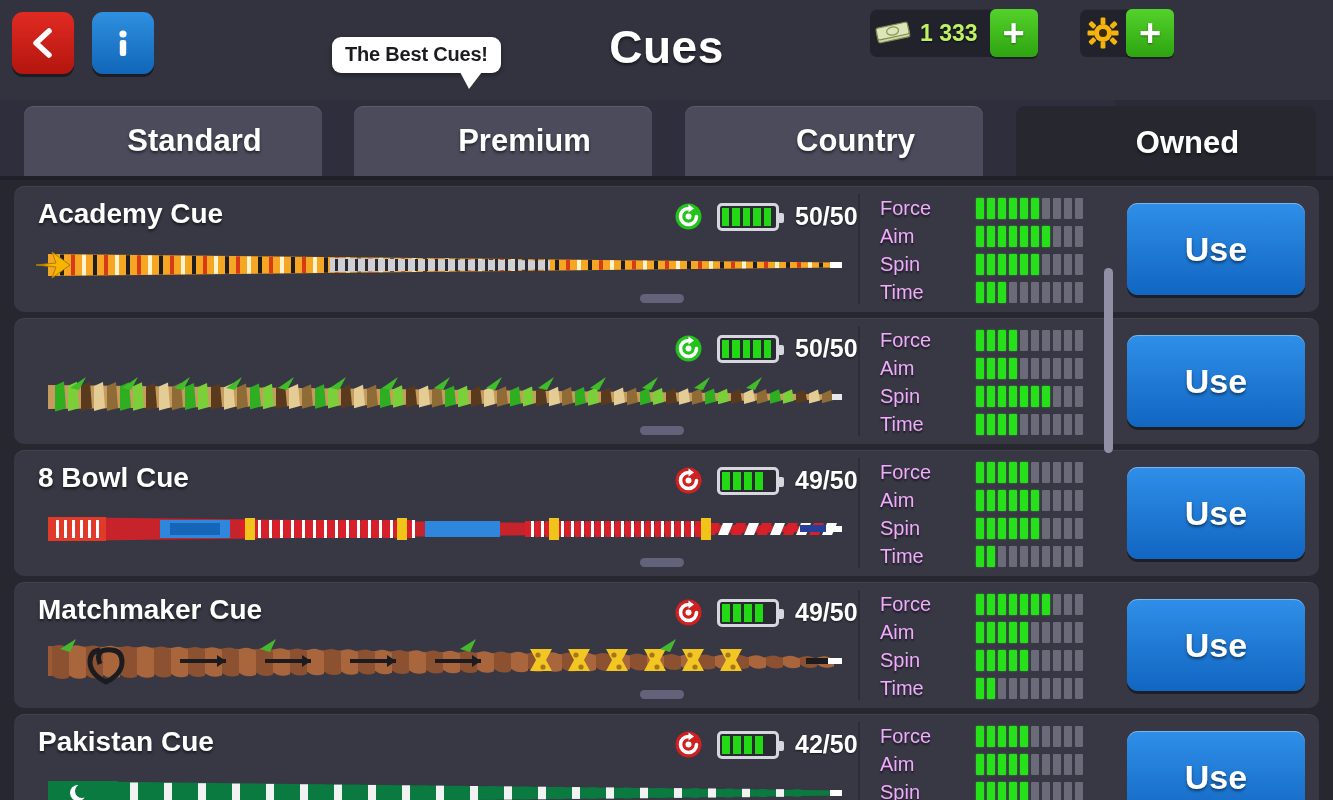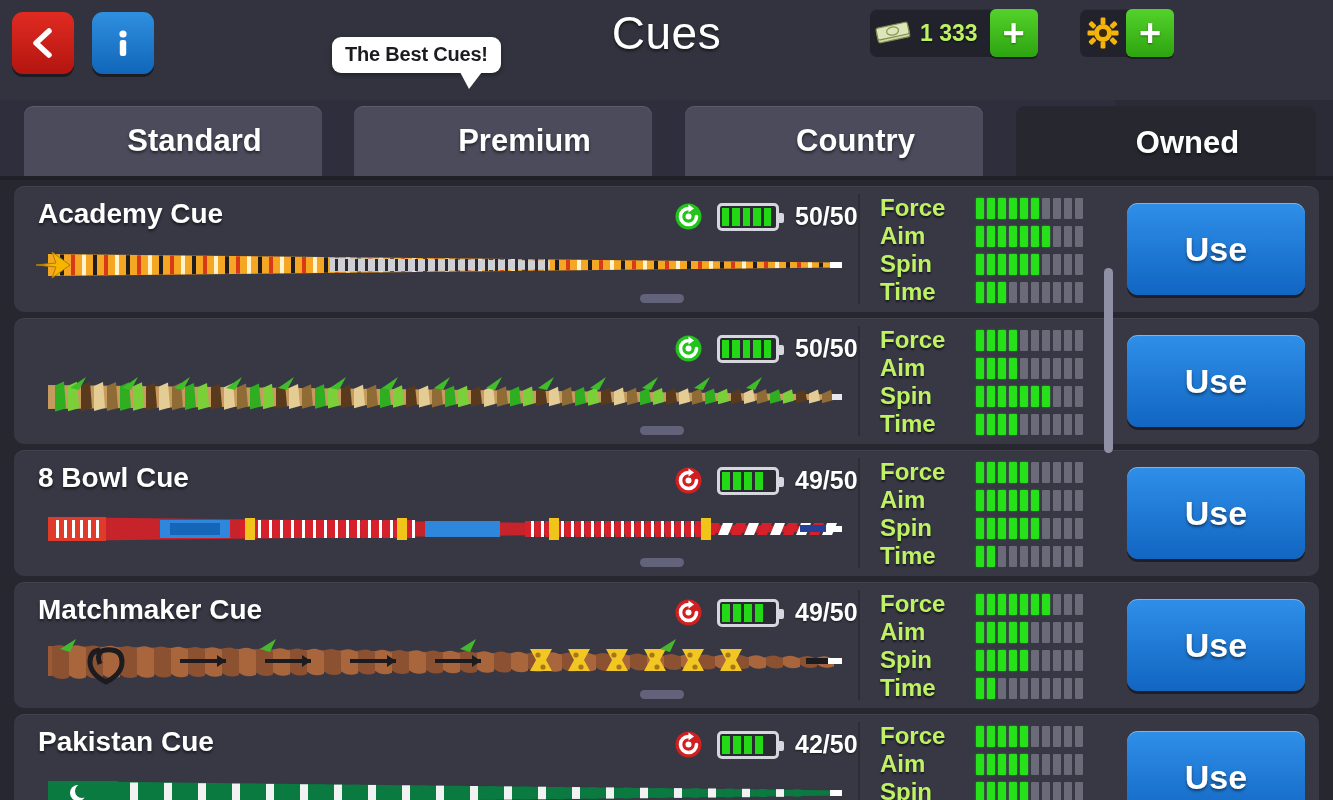--- a/index.html
+++ b/index.html
@@ -33,22 +33,22 @@
     white-space: nowrap;
   }
   .tooltip:after {
     content: ""; position: absolute; left: 128px; bottom: -16px;
     width: 0; height: 0;
     border-left: 9px solid transparent; border-right: 13px solid transparent;
     border-top: 17px solid #ffffff;
   }
 
   .page-title {
-    position: absolute; left: 0; top: 6px; width: 1333px;
-    text-align: center; color: #fff; font-size: 46px; font-weight: normal;
+    position: absolute; left: 0; top: 20px; width: 1333px;
+    text-align: center; color: #fff; font-size: 46px; font-weight: bold;
     text-shadow: 0 2px 3px rgba(0,0,0,.6);
     letter-spacing: .5px; pointer-events: none;
   }
 
   .currency {
     position: absolute; top: 9px; height: 48px;
     background: #22222c; border-radius: 7px;
     display: flex; align-items: center;
     box-shadow: inset 0 1px 0 rgba(255,255,255,.05);
   }
@@ -122,21 +122,21 @@
   }
   .battery i { display:block; width: 8px; height: 18px; background: #23d916; margin-right: 3px; }
   .charge-text {
     margin-left: 16px; color: #fff; font-size: 25px; font-weight: bold;
     text-shadow: 0 1px 2px rgba(0,0,0,.6);
   }
 
   .stats { position: absolute; left: 866px; top: 8px; }
   .stat-line { display: flex; align-items: center; height: 28px; }
   .stat-label {
-    width: 96px; color: #bef264; font-size: 24px; font-weight: bold;
+    width: 96px; color: #f0abfc; font-size: 20px; font-weight: normal;
     text-shadow: 0 2px 2px rgba(0,0,0,.6);
   }
   .stat-bars { display: flex; }
   .stat-bars b { display: block; width: 8px; height: 21px; background: #6a6a78; margin-right: 3px; border-radius: 1px; }
   .stat-bars b.on { background: #26e019; box-shadow: 0 0 2px rgba(38,224,25,.7); }
 
   .use-btn {
     position: absolute; right: 14px; top: 17px; width: 178px; height: 92px;
     border: none; border-radius: 11px; cursor: pointer;
     background: linear-gradient(#2f8fe8, #1166c2);

